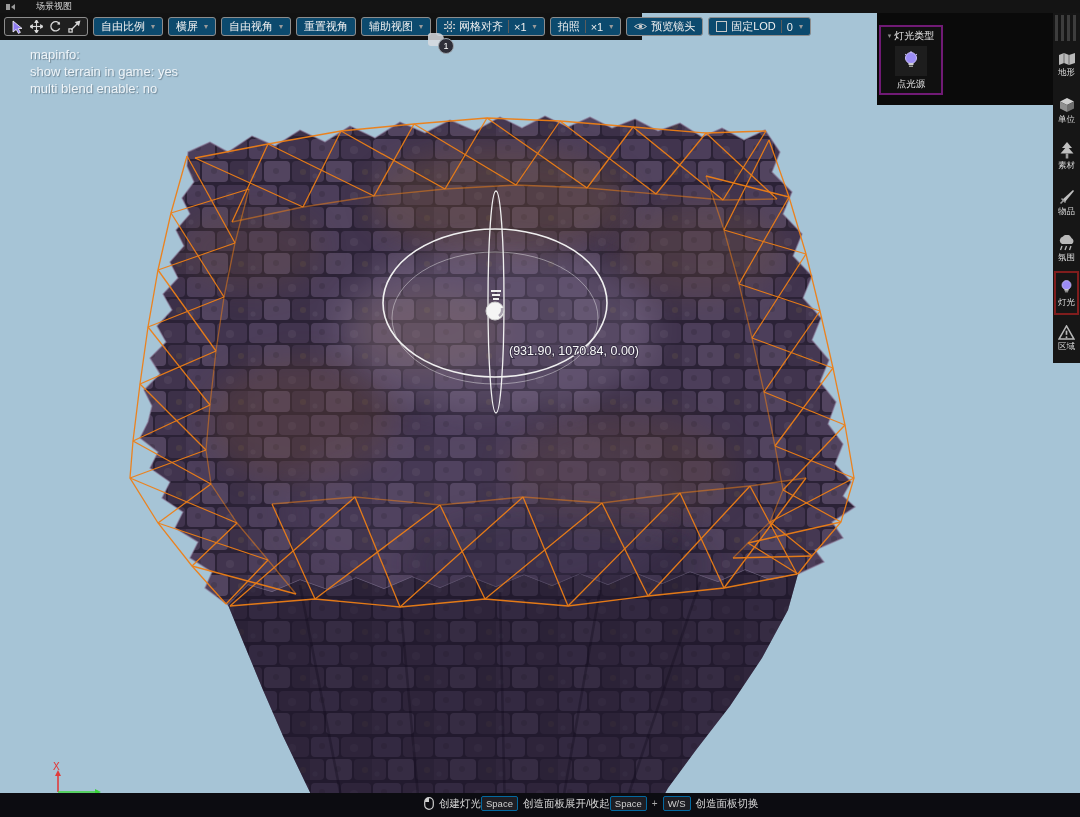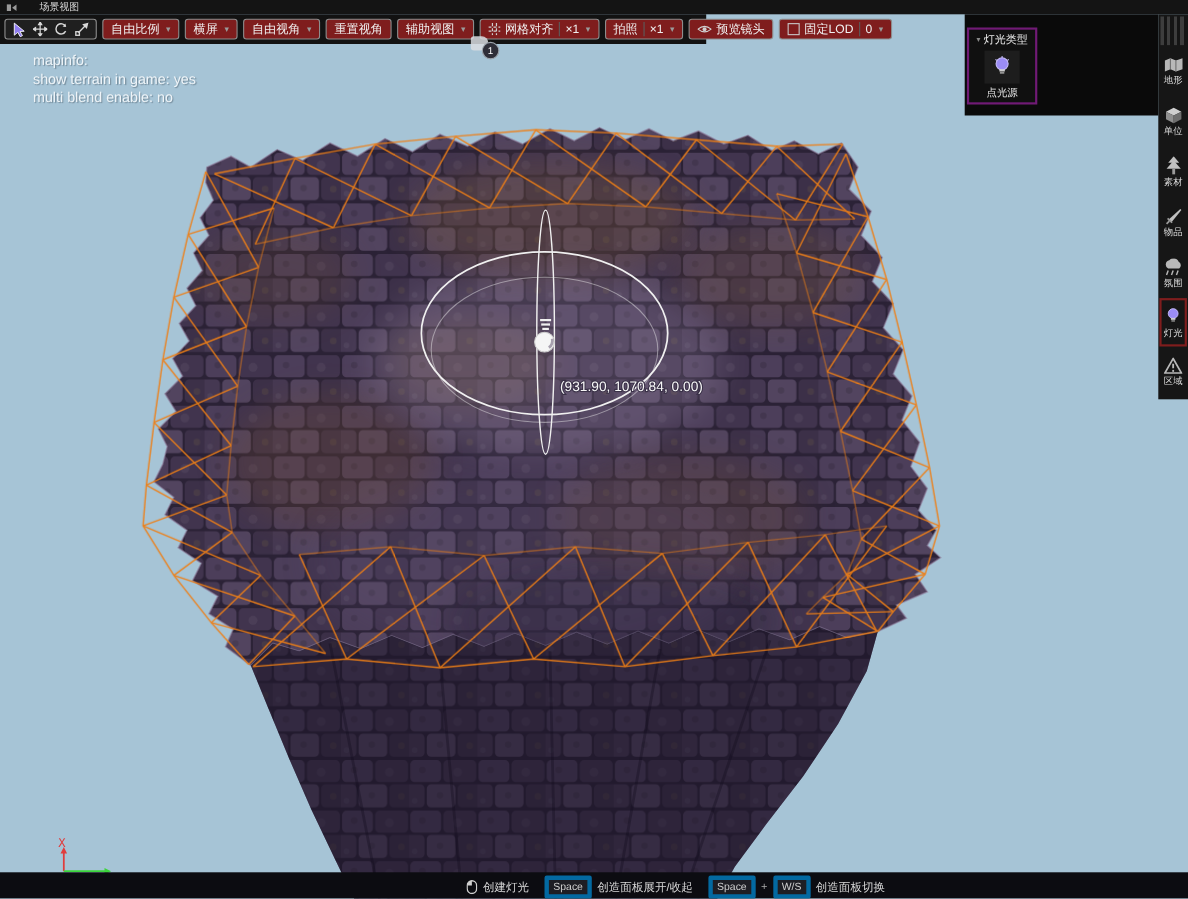--- a/index.html
+++ b/index.html
@@ -9,21 +9,21 @@
 
   
   #titlebar{position:absolute;left:0;top:0;width:1080px;height:13px;background:#141414;z-index:30;
     display:flex;align-items:center;gap:20px;padding-left:6px;box-sizing:border-box;}
   #titlebar .ttl{color:#d6d6d6;font-size:9px;line-height:9px;}
   .tb-ico{width:10px;height:8px;display:inline-block;}
 
   
   #toolbar{position:absolute;left:0;top:13px;width:642px;height:27px;background:#121212;z-index:25;
     display:flex;align-items:center;gap:5px;padding:0 4px;box-sizing:border-box;}
-  .tbtn{display:flex;align-items:center;gap:4px;background:#7f1d1d;border:1px solid #8d8d8d;border-radius:3px;
+  .tbtn{display:flex;align-items:center;gap:4px;background:#0c4a6e;border:1px solid #8d8d8d;border-radius:3px;
     color:#f0f0f0;font-size:11px;height:19px;padding:0 7px;box-sizing:border-box;white-space:nowrap;}
   .tbtn .caret{color:#9a9a9a;font-size:8px;margin-left:2px;}
   .tbtn .sep{border-left:1px solid #5c5c5c;align-self:stretch;margin:2px 1px;}
   .toolgroup{display:flex;align-items:center;gap:6px;background:#1f1f1f;border:1px solid #8d8d8d;border-radius:3px;
     height:19px;padding:0 6px;box-sizing:border-box;}
   .chk{width:9px;height:9px;border:1px solid #c8c8c8;display:inline-block;background:transparent;}
 
   
   #cursor-badge{position:absolute;left:428px;top:33px;z-index:26;width:34px;height:22px;}
   #cursor-badge .blob{position:absolute;left:0;top:0;width:16px;height:13px;background:#d9dde2;border-radius:3px 6px 6px 3px;opacity:.85;}
@@ -48,23 +48,23 @@
   #sidebar{position:absolute;left:1053px;top:13px;width:27px;height:350px;background:#161616;z-index:20;
     display:flex;flex-direction:column;align-items:center;}
   #sidebar .stripes{width:23px;height:26px;margin-top:2px;
     background:repeating-linear-gradient(90deg,#3d3d3d 0 3px,#151515 3px 6px);}
   .sb-item{width:27px;height:46px;display:flex;flex-direction:column;align-items:center;justify-content:center;gap:2px;box-sizing:border-box;}
   .sb-item .sb-lbl{color:#dcdcdc;font-size:8.5px;line-height:9px;}
   .sb-item.selected{border:2px solid #7f1d1d;height:44px;width:25px;}
 
   
   #statusbar{position:absolute;left:0;top:793px;width:1080px;height:24px;background:#0c0c11;z-index:25;}
-  #hints{position:absolute;left:424px;top:3px;display:flex;align-items:center;gap:14px;color:#d8d8d8;font-size:10.5px;}
+  #hints{position:absolute;left:424px;top:3px;display:flex;align-items:center;color:#d8d8d8;font-size:10.5px;}
   .hint{display:flex;align-items:center;gap:5px;white-space:nowrap;}
-  .key{border:4px solid #0369a1;background:#1e1e24;border-radius:2px;padding:0 4px;font-size:9.5px;color:#cfcfcf;height:13px;line-height:13px;}
+  .key{border:1px solid #0369a1;background:#1e1e24;border-radius:2px;padding:0 4px;font-size:9.5px;color:#cfcfcf;height:13px;line-height:13px;}
   .plus{color:#aaa;font-size:10px;}
 
   
   #axis-gizmo{position:absolute;left:44px;top:760px;z-index:12;}
 </style>
 </head>
 <body>
 
 <div id="stage">
 

